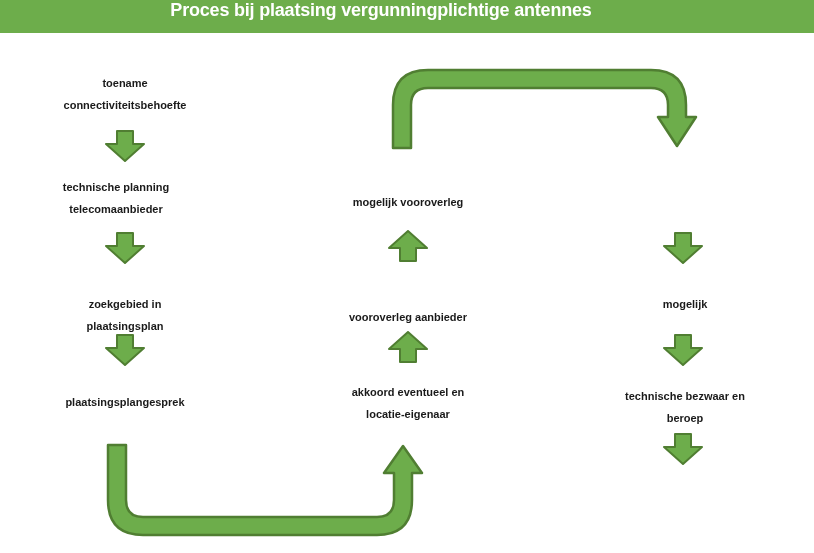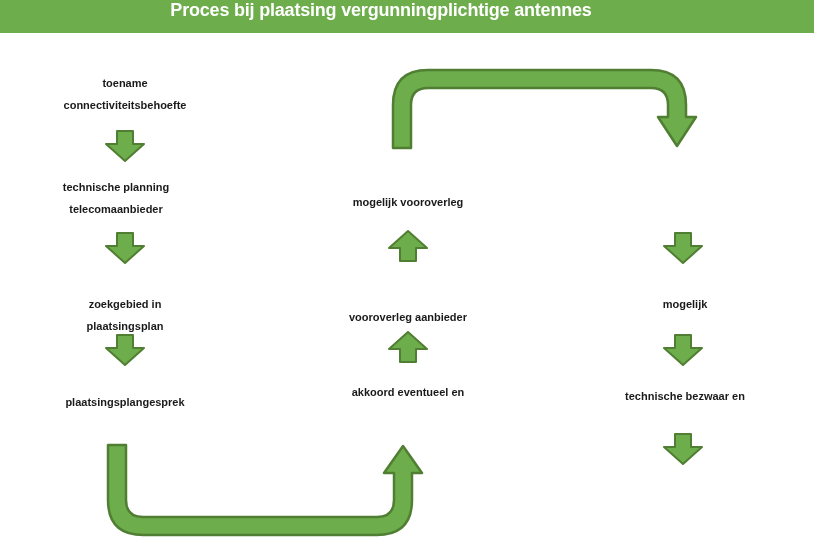--- a/index.html
+++ b/index.html
@@ -122,20 +122,21 @@
   <div class="step" style="left:298px; top:281px;margin-top:25px;">
     <div>vooroverleg aanbieder</div>
   </div>
 
   <svg class="arrow-svg" style="left:388px; top:331px;" width="40" height="32" viewBox="0 0 40 32">
     <path class="arrow-shape" d="M12,31 V18 H1 L20,1 L39,18 H28 V31 Z"></path>
   </svg>
 
   <div class="step" style="left:298px; top:381px;">
     <div>akkoord eventueel en</div>
+    <div>locatie-eigenaar</div>
   </div>
 
   <svg class="arrow-svg" style="left:385px; top:62px;" width="325" height="92" viewBox="0 0 325 92">
     <path class="elbow-shape" d="M8,86 L8,43 Q8,8 43,8 L266,8 Q301,8 301,43 L301,55 L311,55 L292,84 L273,55 L283,55 L283,43 Q283,26 266,26 L43,26 Q26,26 26,43 L26,86 Z"></path>
   </svg>
 
 
   <svg class="arrow-svg" style="left:663px; top:232px;" width="40" height="32" viewBox="0 0 40 32">
     <path class="arrow-shape" d="M12,1 H28 V14 H39 L20,31 L1,14 H12 Z"></path>
   </svg>
@@ -143,20 +144,21 @@
   <div class="step" style="left:575px; top:293px;">
     <div>mogelijk</div>
   </div>
 
   <svg class="arrow-svg" style="left:663px; top:334px;" width="40" height="32" viewBox="0 0 40 32">
     <path class="arrow-shape" d="M12,1 H28 V14 H39 L20,31 L1,14 H12 Z"></path>
   </svg>
 
   <div class="step" style="left:575px; top:385px;">
     <div>technische bezwaar en</div>
+    <div>beroep</div>
   </div>
 
   <svg class="arrow-svg" style="left:663px; top:433px;" width="40" height="32" viewBox="0 0 40 32">
     <path class="arrow-shape" d="M12,1 H28 V14 H39 L20,31 L1,14 H12 Z"></path>
   </svg>
 
 
 </div>
 
 </body></html>

